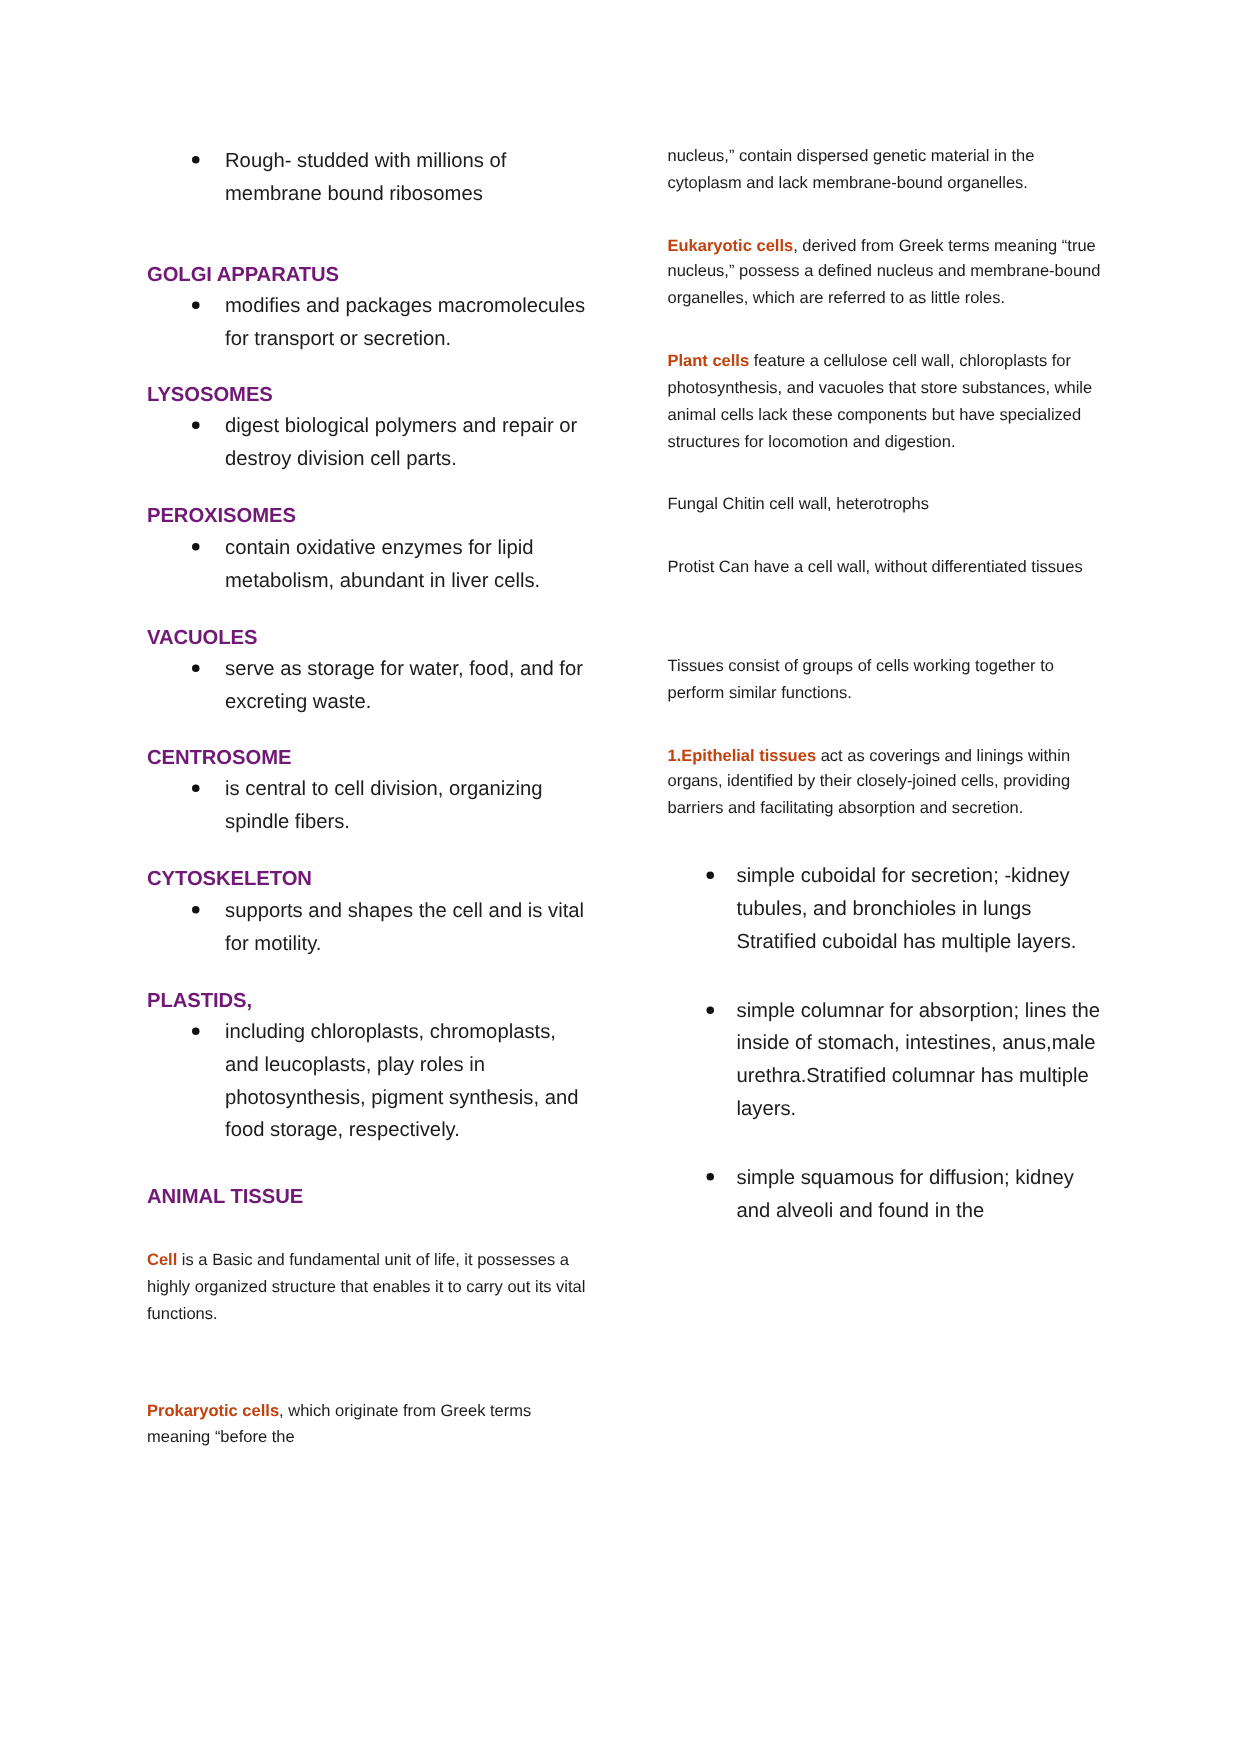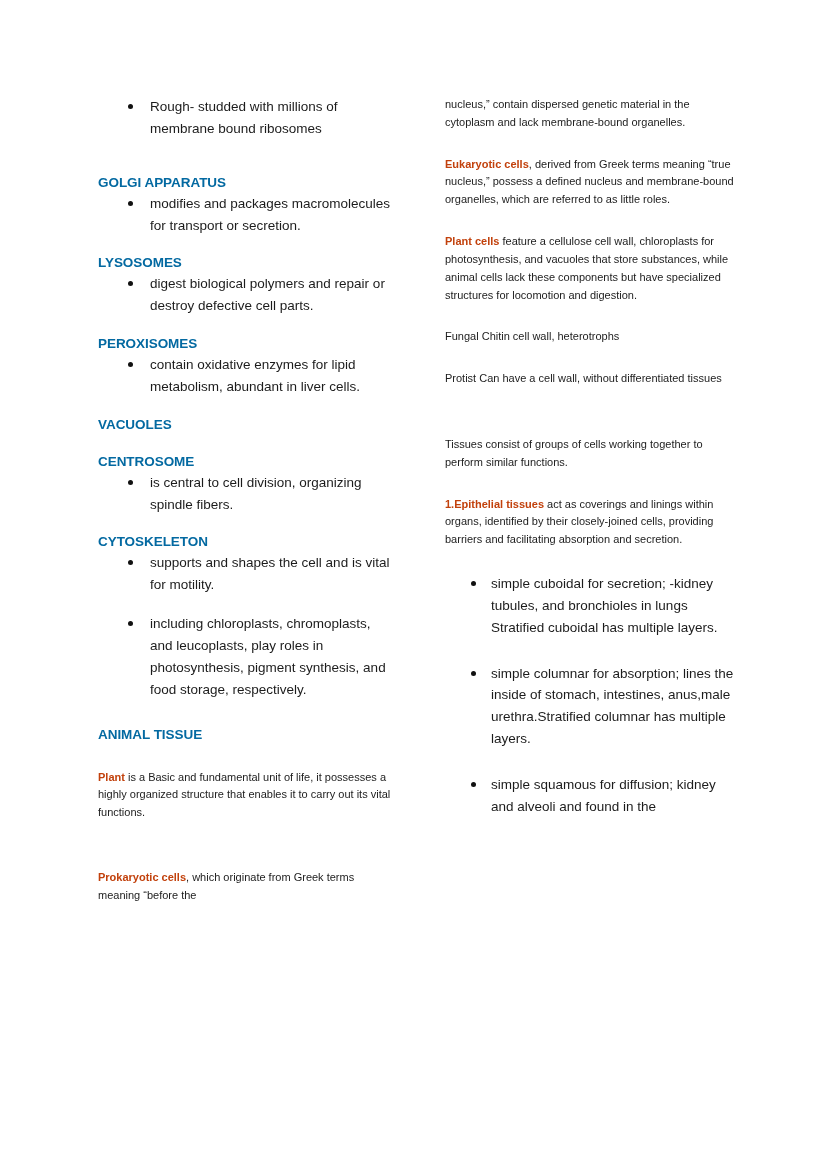--- a/index.html
+++ b/index.html
@@ -35,21 +35,21 @@
     box-sizing: border-box;
   }
 
   
   .heading {
     font-size: 13.5px;
     font-weight: bold;
     line-height: 1.48;
     letter-spacing: -0.05px;
     margin: 0;
-    color: #0369a1;
+    color: #701a75;
   }
   .para {
     font-size: 11px;
     font-weight: normal;
     line-height: 1.62;
     margin: 0;
     color: #1c1c1c;
   }
   .para b, .para strong { font-weight: bold; color: #c2410c; }
 
@@ -100,61 +100,65 @@
 
       <h2 class="heading">GOLGI APPARATUS</h2>
       <ul class="bullets">
         <li> modifies and packages macromolecules for transport or secretion.</li>
       </ul>
 
       <div class="gap-md"></div>
 
       <h2 class="heading">LYSOSOMES</h2>
       <ul class="bullets">
-        <li>digest biological polymers and repair or destroy defective cell parts.</li>
+        <li>digest biological polymers and repair or destroy division cell parts.</li>
       </ul>
 
       <div class="gap-md"></div>
 
       <h2 class="heading">PEROXISOMES</h2>
       <ul class="bullets">
         <li> contain oxidative enzymes for lipid metabolism, abundant in liver cells.</li>
       </ul>
 
       <div class="gap-md"></div>
 
       <h2 class="heading">VACUOLES</h2>
+      <ul class="bullets">
+        <li> serve as storage for water, food, and for excreting waste.</li>
+      </ul>
 
       <div class="gap-md"></div>
 
       <h2 class="heading">CENTROSOME</h2>
       <ul class="bullets">
         <li> is central to cell division, organizing spindle fibers.</li>
       </ul>
 
       <div class="gap-md"></div>
 
       <h2 class="heading">CYTOSKELETON</h2>
       <ul class="bullets">
         <li> supports and shapes the cell and is vital for motility.</li>
       </ul>
 
       <div class="gap-md"></div>
 
+      <h2 class="heading">PLASTIDS,</h2>
       <ul class="bullets">
         <li> including chloroplasts, chromoplasts, and leucoplasts, play roles in photosynthesis, pigment synthesis, and food storage, respectively.</li>
       </ul>
 
       <div class="gap-lg"></div>
 
       <h2 class="heading">ANIMAL TISSUE</h2>
 
       <div class="gap-lg"></div>
 
-      <p class="para"><b>Plant</b><span> is a Basic and fundamental unit of life, it possesses a highly organized structure that enables it to carry out its vital functions.</span></p>
+      <p class="para"><b>Cell</b><span> is a Basic and fundamental unit of life, it possesses a highly organized structure that enables it to carry out its vital functions.</span></p>
 
       <div class="gap-xxl"></div>
 
       <p class="para"><b>Prokaryotic cells</b><span>, which originate from Greek terms meaning “before the</span></p>
 
     </div>
 
     <div class="col-right">
 
       <p class="para">nucleus,” contain dispersed genetic material in the cytoplasm and lack membrane-bound organelles.</p>

